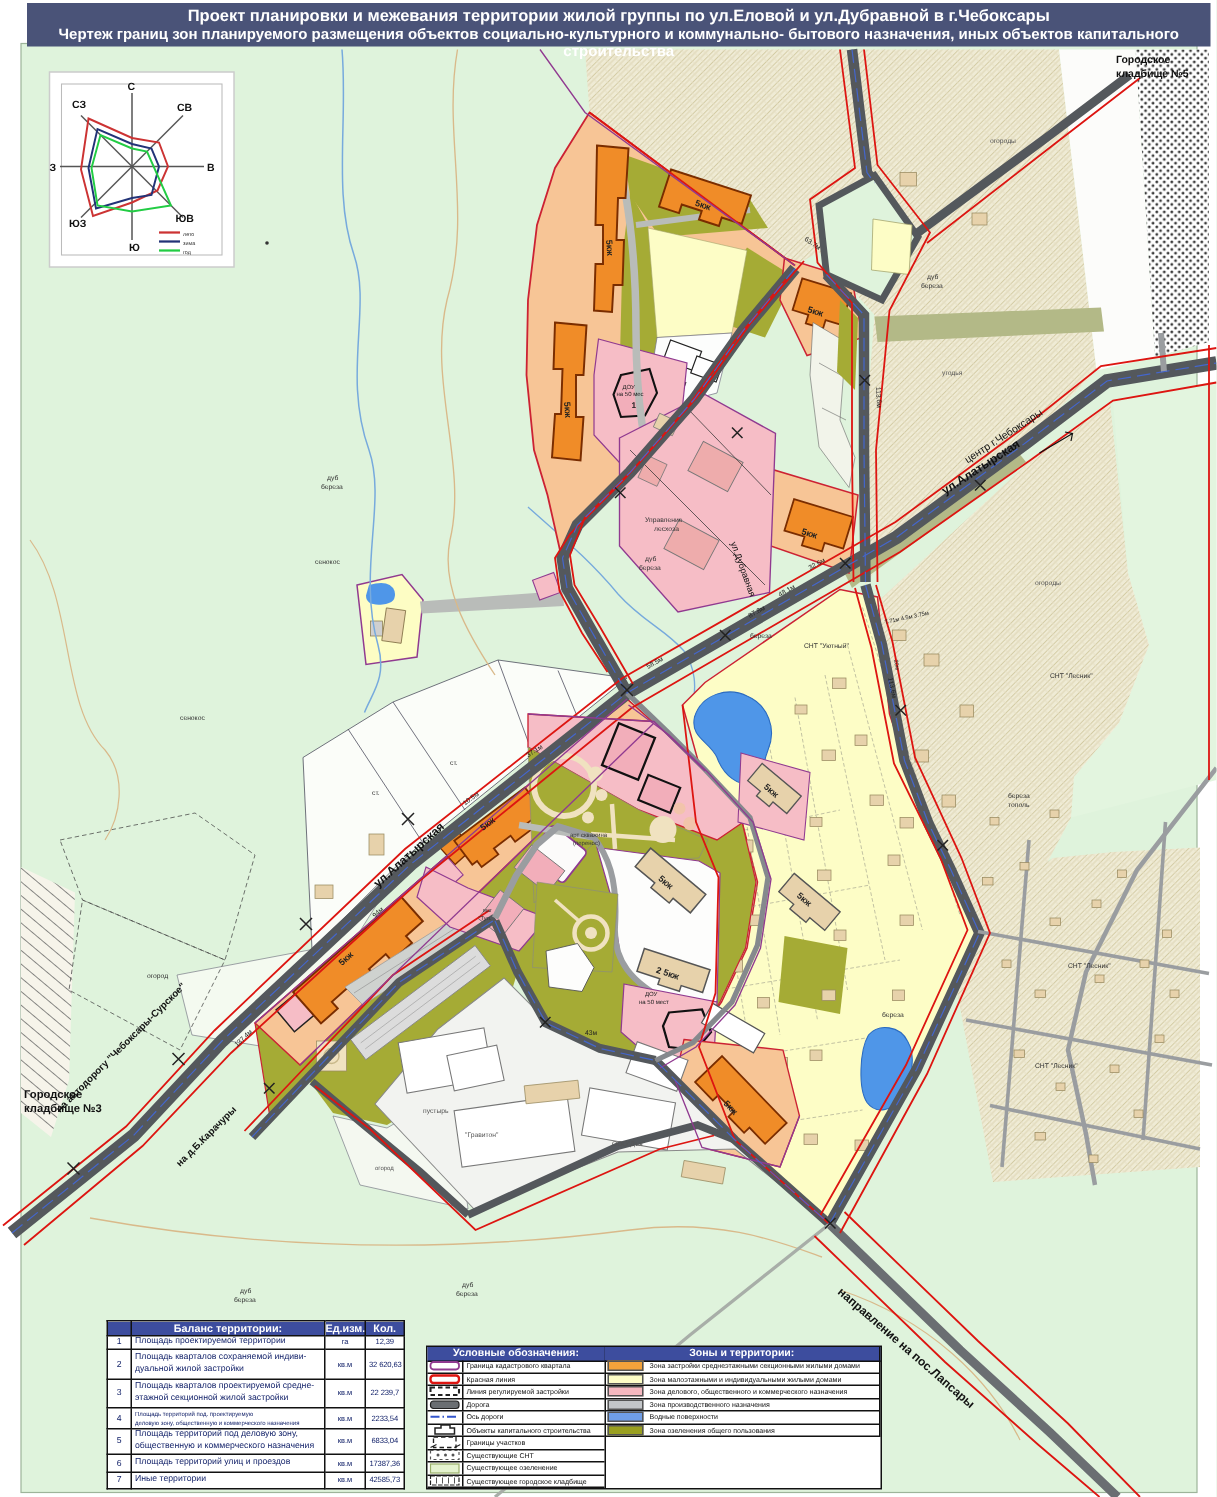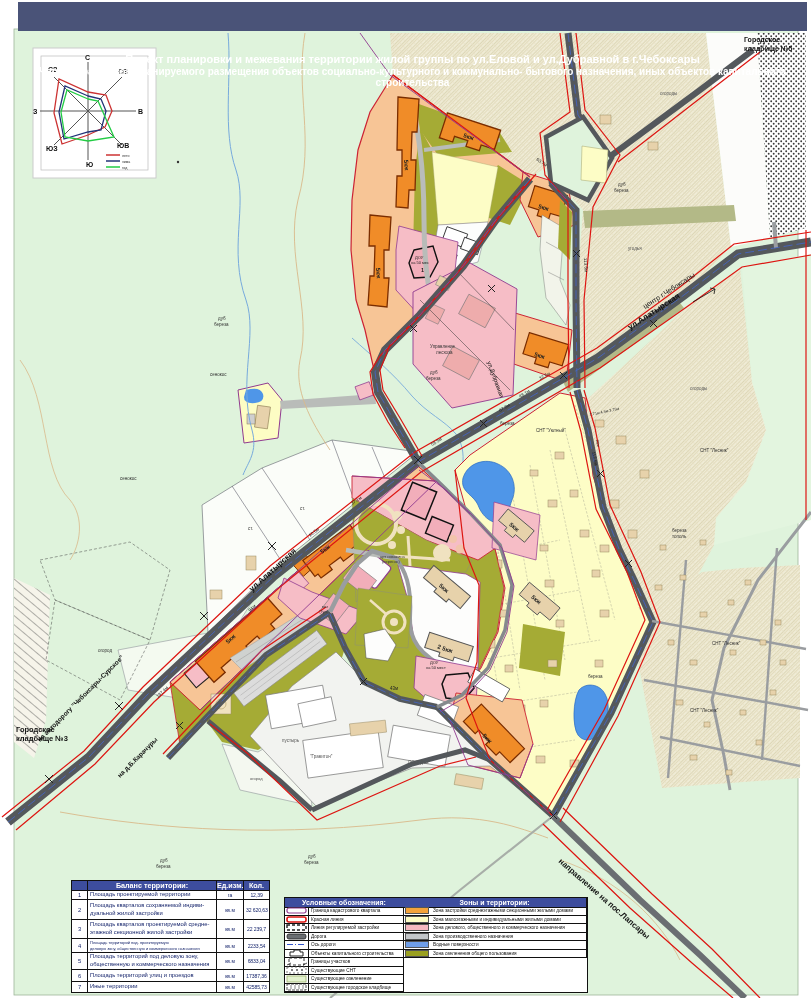--- a/index.html
+++ b/index.html
@@ -1,19 +1,19 @@
 <!DOCTYPE html>
 <html><head>
 <meta charset="utf-8">
 <style>
   html,body{margin:0;padding:0;}
   body{width:811px;height:998px;position:relative;background:#ffffff;font-family:"Liberation Sans",sans-serif;overflow:hidden;}
   #map{position:absolute;left:0;top:0;width:811px;height:998px;}
   .hdr{position:absolute;left:18px;top:2px;width:789px;height:29px;background:#4a5378;color:#fff;text-align:center;}
-  .hdr .l1{font-size:11px;font-weight:bold;padding-top:3px;letter-spacing:0px;margin-top:48px;}
+  .hdr .l1{font-size:11px;font-weight:bold;padding-top:3px;letter-spacing:0px;}
   .hdr .l2{font-size:10px;font-weight:bold;padding-top:1px;}
   .bal{position:absolute;left:71px;top:880px;width:198px;border-collapse:collapse;background:#fff;font-size:5.8px;color:#15246b;table-layout:fixed;}
   .bal td{border:0.9px solid #111;padding:0 2px;vertical-align:middle;overflow:hidden;}
   .bal .bh td{background:#3d4d9e;color:#fff;font-weight:bold;text-align:center;font-size:7.2px;height:9px;padding:0;}
   .bal tr{height:10px;}
   .bal .c1{width:15px;text-align:center;}
   .bal .c2{width:128px;}
   .bal .c3{width:26px;}
   .bal .c4{width:25px;}
   .bal .c2l{text-align:left;line-height:1.35;}

